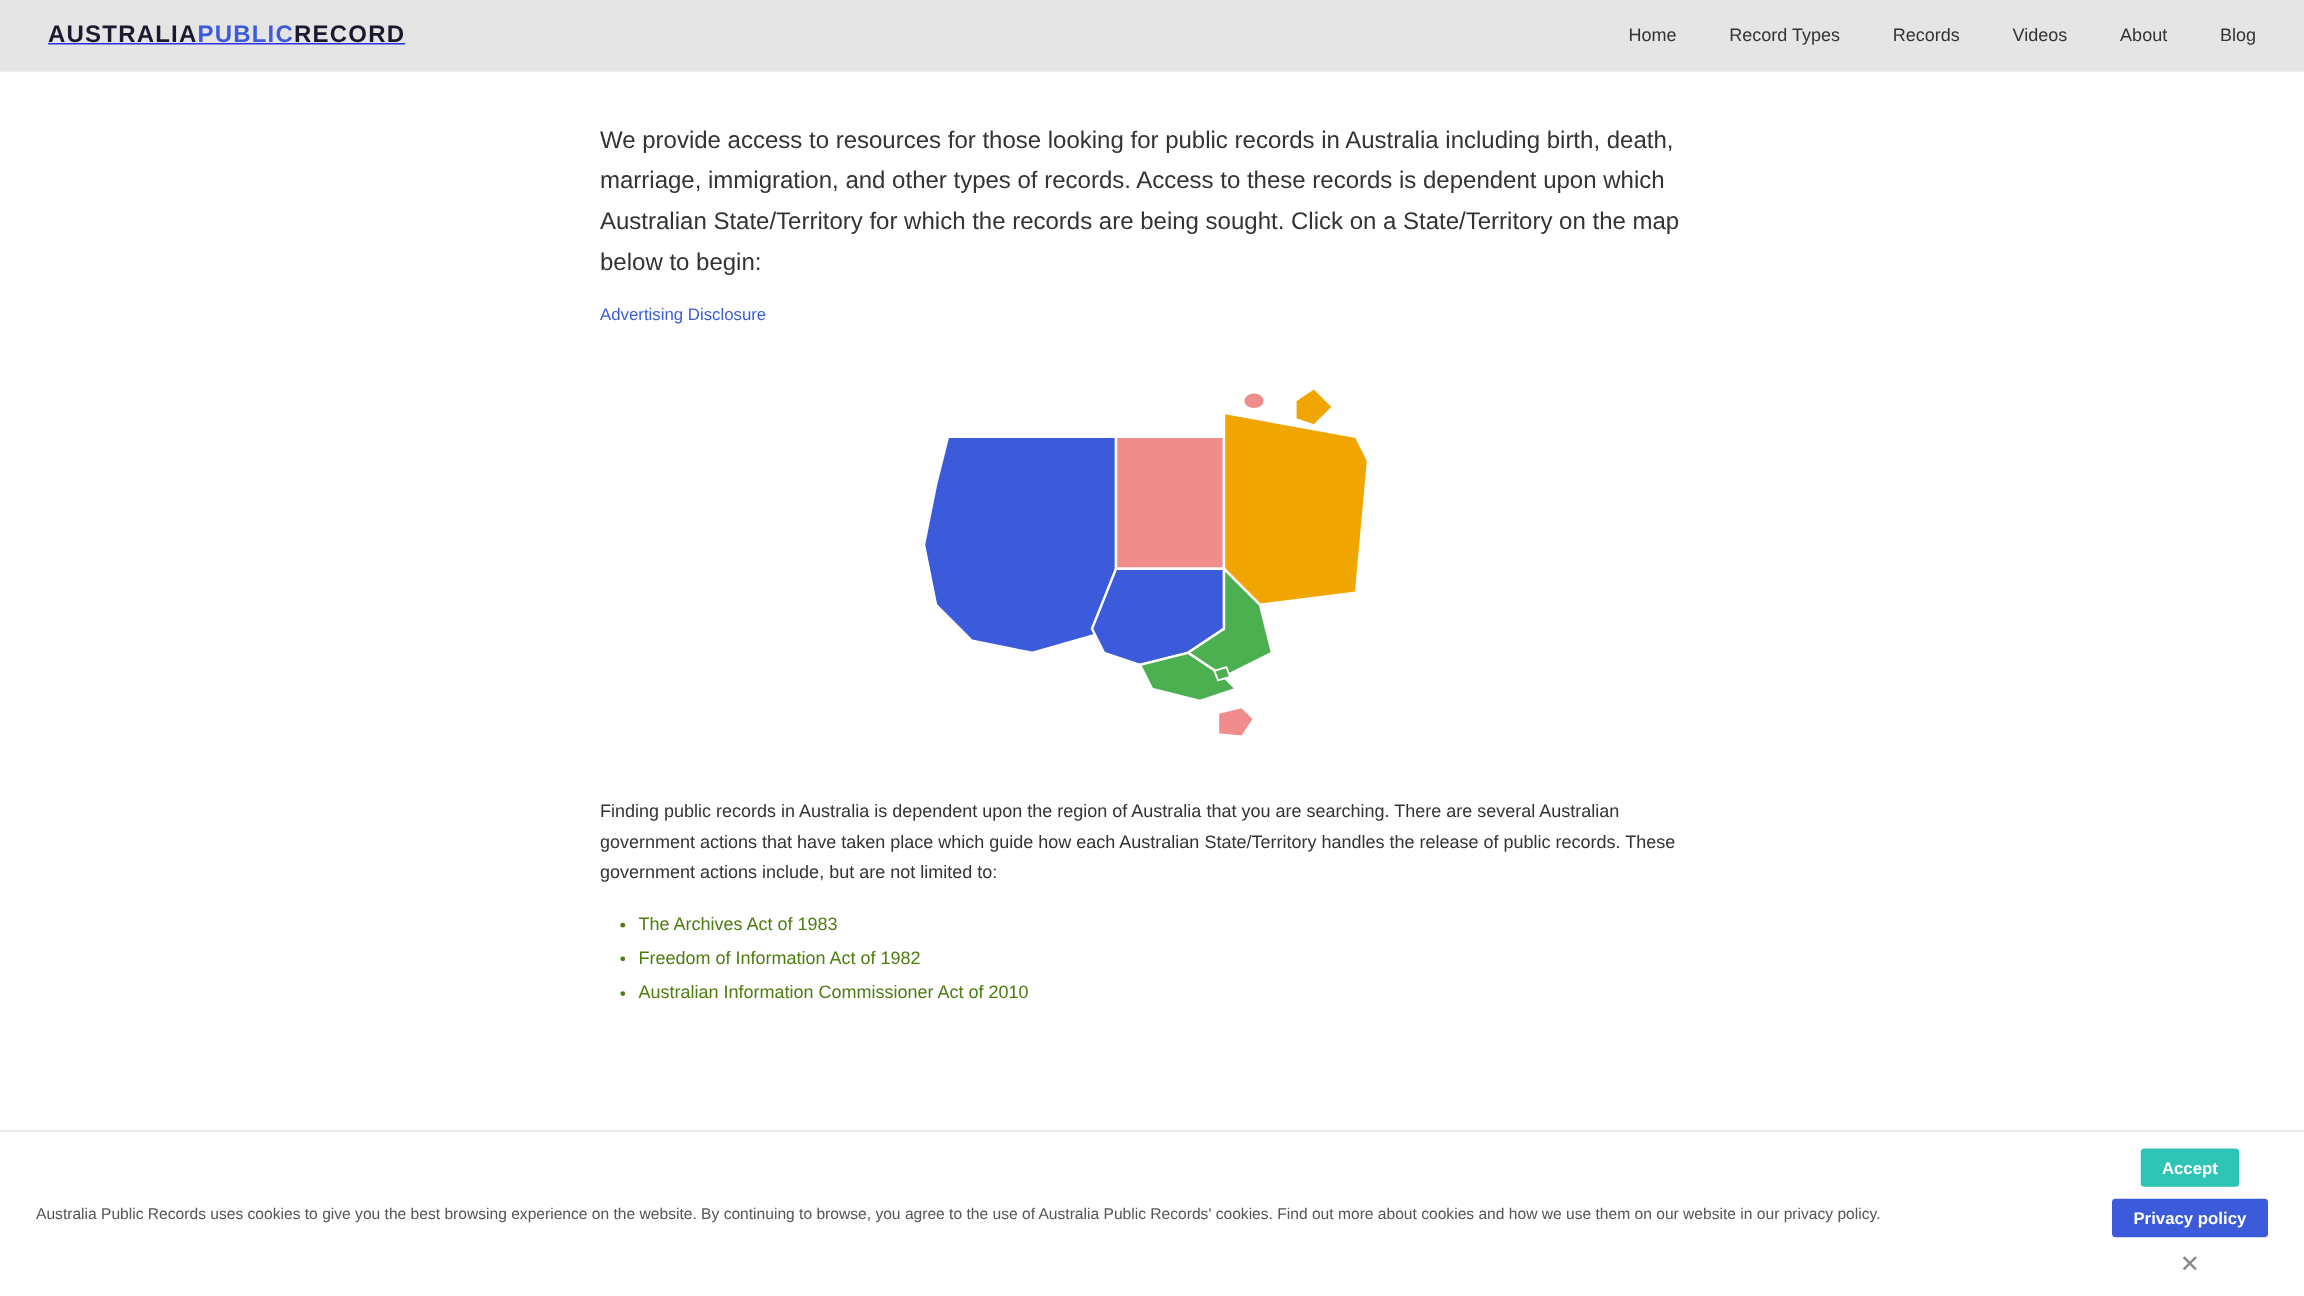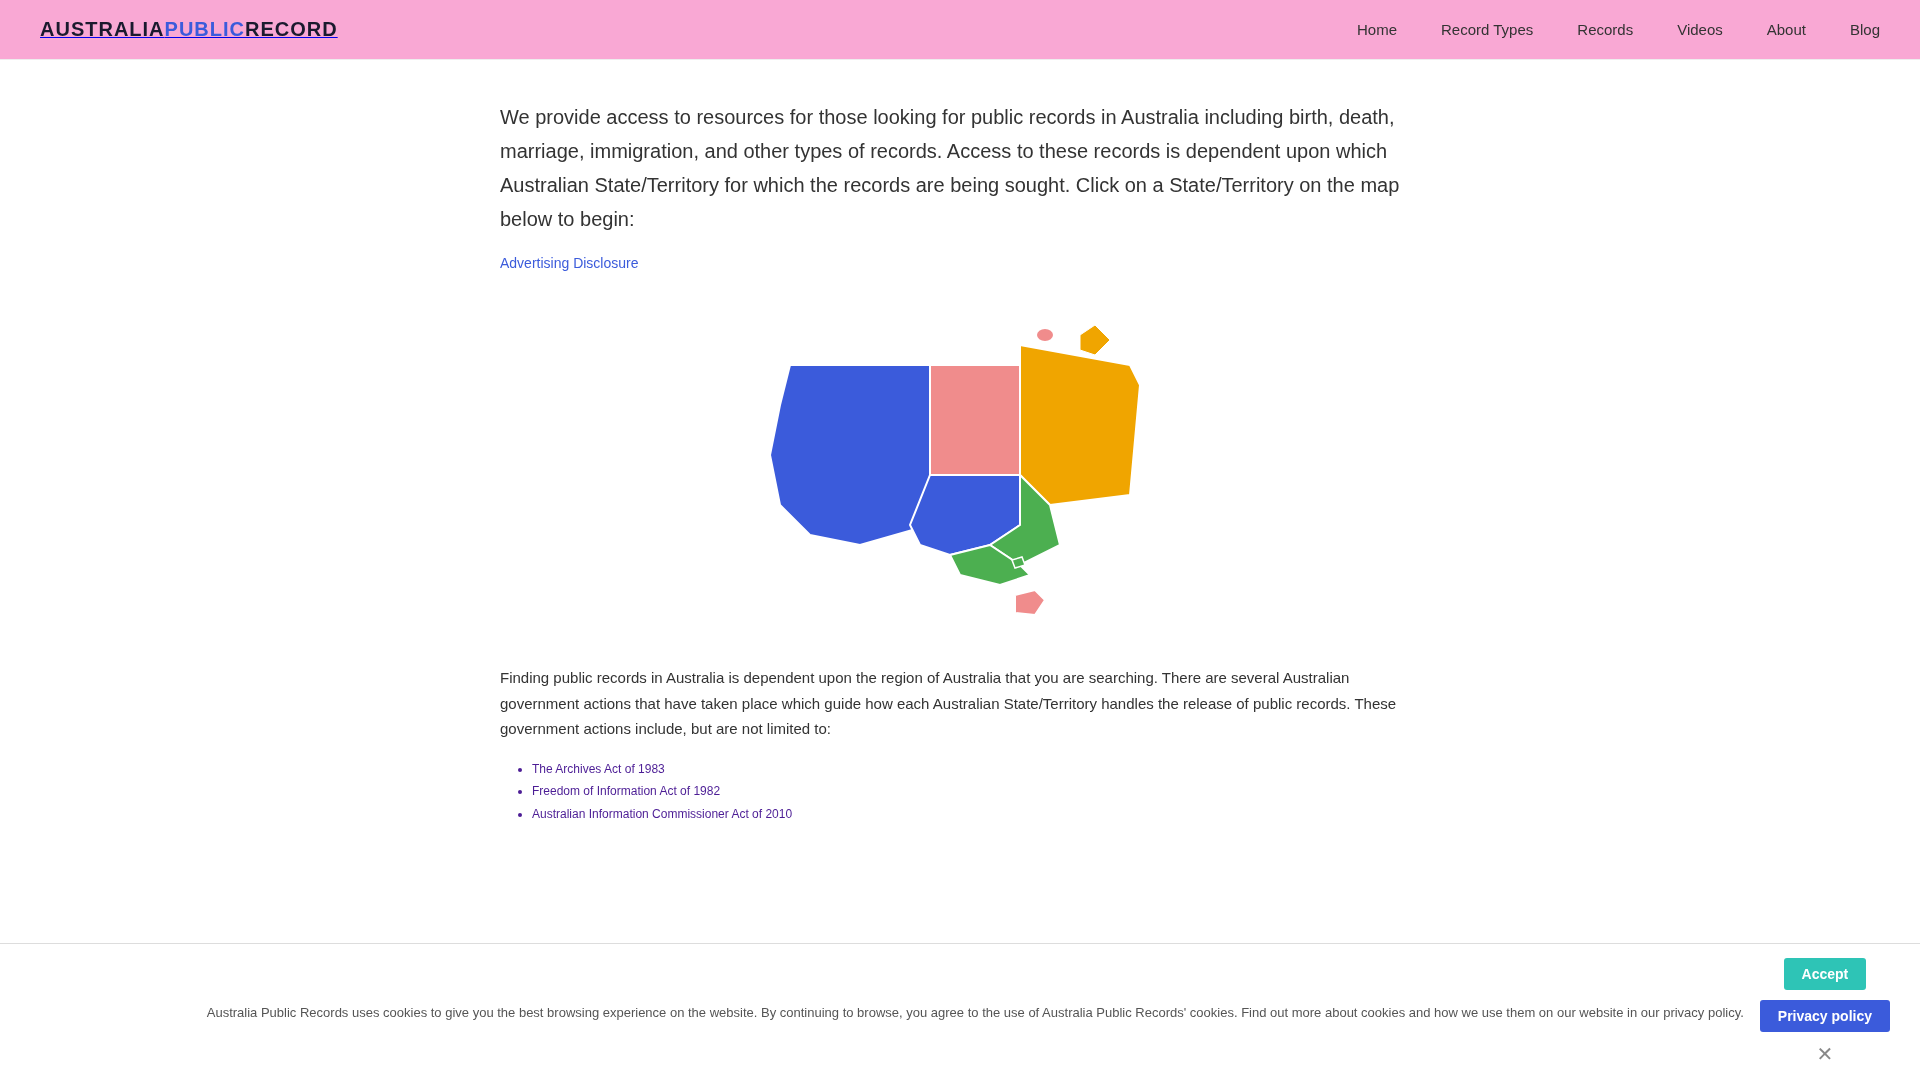--- a/index.html
+++ b/index.html
@@ -5,21 +5,21 @@
     * { margin: 0; padding: 0; box-sizing: border-box; }
     body { font-family: Arial, sans-serif; background: #fff; color: #333; font-size: 15px; }
 
     
     header {
       display: flex;
       align-items: center;
       justify-content: space-between;
       padding: 0 40px;
       height: 60px;
-      background: #f9a8d4;
+      background: #e5e5e5;
       border-bottom: 1px solid #eee;
       position: sticky;
       top: 0;
       z-index: 100;
     }
     .logo {
       font-size: 20px;
       font-weight: 700;
       letter-spacing: 1px;
       text-decoration: none;
@@ -75,43 +75,43 @@
     .body-text {
       font-size: 15px;
       line-height: 1.7;
       color: #333;
       margin-bottom: 16px;
     }
 
     .list-items {
       list-style: disc;
       padding-left: 32px;
-      font-size: 12px;
+      font-size: 15px;
       line-height: 1.9;
-      color: #4c1d95;
+      color: #4d7c0f;
     }
 
     
     .cookie-banner {
       position: fixed;
       bottom: 0;
       left: 0;
       right: 0;
       background: #fff;
       border-top: 1px solid #ddd;
       padding: 14px 30px;
       display: flex;
       align-items: center;
       justify-content: space-between;
       font-size: 13px;
       color: #555;
       z-index: 999;
       gap: 16px;
     }
-    .cookie-text { flex: 1; text-align: right; }
+    .cookie-text { flex: 1; }
     .cookie-buttons { display: flex; gap: 10px; align-items: center; flex-direction: column; }
     .btn-accept {
       background: #2ec4b6;
       color: #fff;
       border: none;
       padding: 8px 18px;
       font-size: 14px;
       font-weight: 600;
       cursor: pointer;
       border-radius: 3px;

